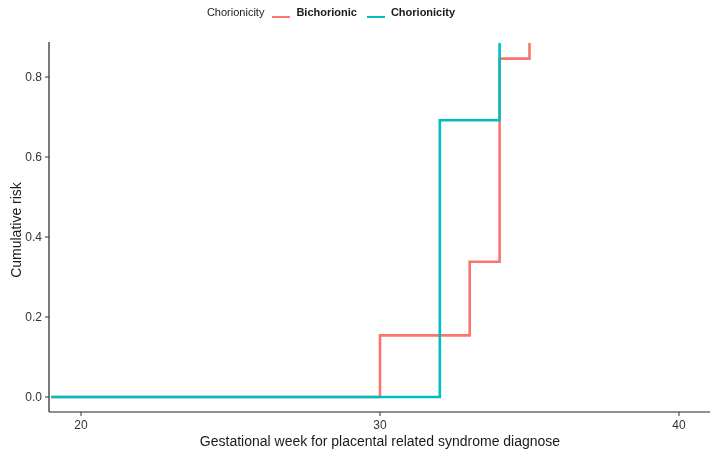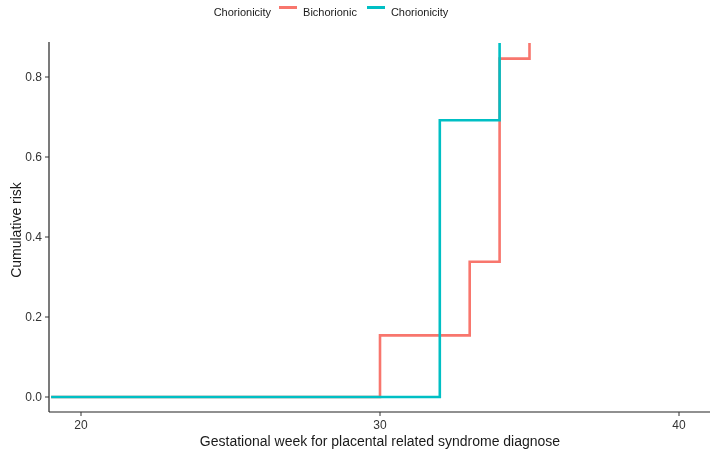--- a/index.html
+++ b/index.html
@@ -1,19 +1,19 @@
 <!DOCTYPE html>
 <html><head>
 <meta charset="utf-8">
 <style>
   html, body { margin: 0; padding: 0; background: #ffffff; }
   body { width: 717px; height: 456px; position: relative; overflow: hidden; font-family: "Liberation Sans", sans-serif; }
   .legend { position: absolute; top: 6px; left: 0; width: 672px; display: flex; justify-content: center; align-items: center; font-size: 11px; color: #1a1a1a; }
   .legend .title { margin-right: 8px; }
-  .legend .item { display: flex; align-items: flex-start; margin-right: 10px; }
+  .legend .item { display: flex; align-items: flex-end; margin-right: 10px; font-weight: bold; }
   .legend .swatch { width: 18px; height: 2.5px; margin-right: 6px; }
   svg { position: absolute; left: 0; top: 0; }
   .tick-label { font-family: "Liberation Sans", sans-serif; font-size: 12px; fill: #333333; }
   .axis-title { font-family: "Liberation Sans", sans-serif; font-size: 14px; fill: #1a1a1a; }
 </style>
 </head>
 <body>
 
 <div class="legend">
   <span class="title">Chorionicity</span>

